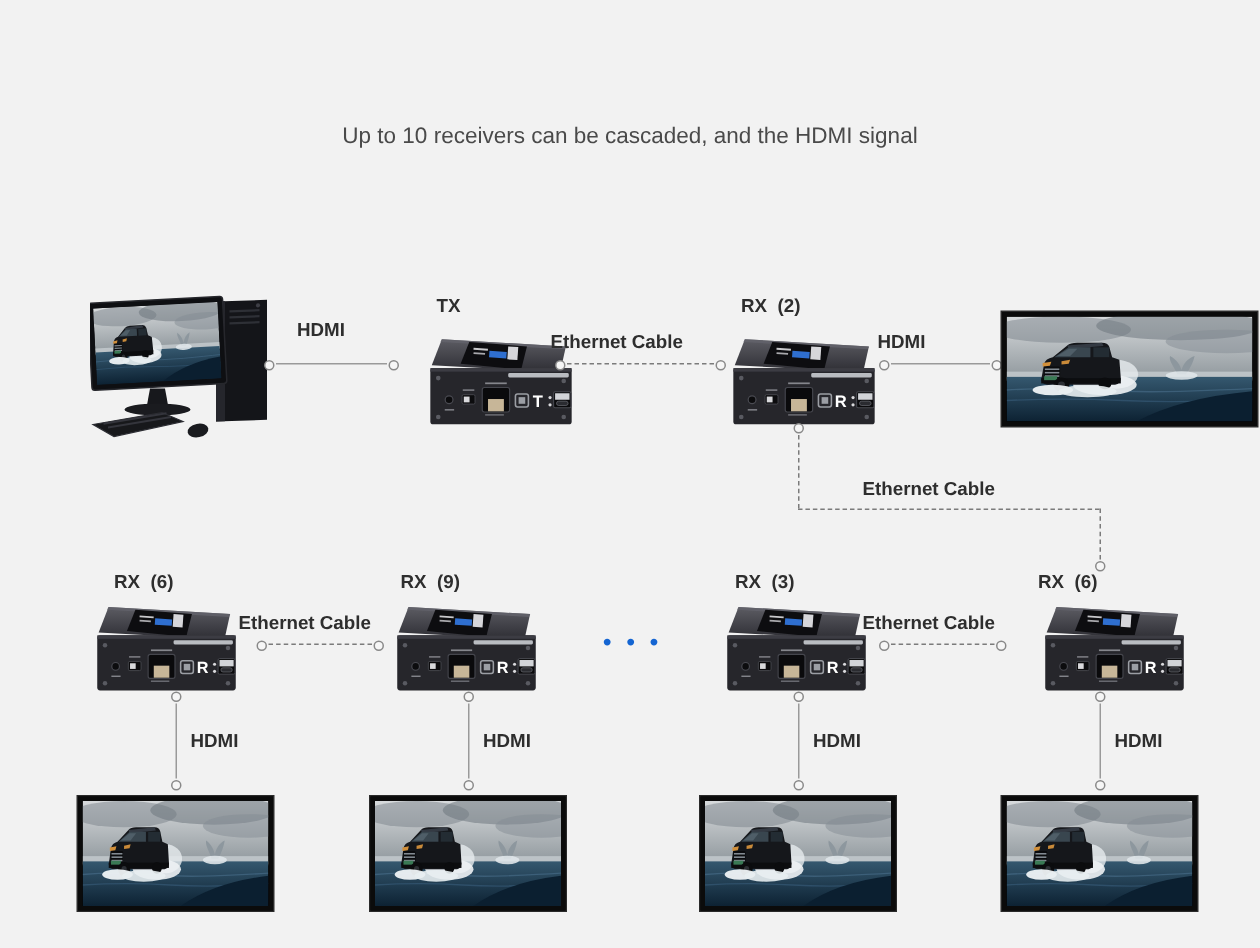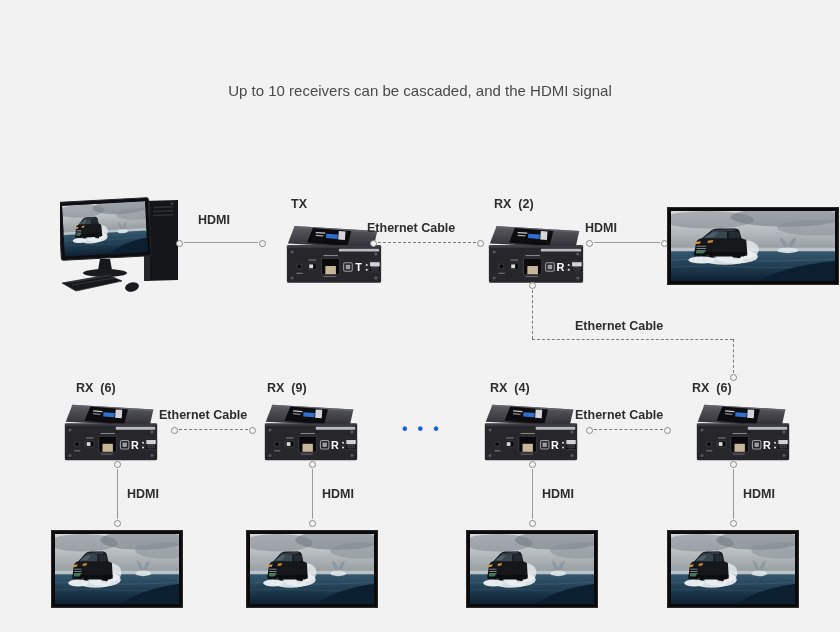--- a/index.html
+++ b/index.html
@@ -214,21 +214,21 @@
   <div class="dline" style="left:179px;top:429px;width:69px"></div>
 
   <div class="lbl" style="left:267px;top:381px;width:84px">RX  (9)</div>
   <svg class="device" viewBox="0 0 104 64" style="left:262px;top:400px;width:98px;height:64px">
     <use href="#extbox"></use>
     <text x="77.5" y="50" text-anchor="middle" class="devletter">R</text>
   </svg>
 
   <div class="dots" style="left:402px;top:420px">•••</div>
 
-  <div class="lbl" style="left:490px;top:381px;width:84px">RX  (4)</div>
+  <div class="lbl" style="left:490px;top:381px;width:84px">RX  (3)</div>
   <svg class="device" viewBox="0 0 104 64" style="left:482px;top:400px;width:98px;height:64px">
     <use href="#extbox"></use>
     <text x="77.5" y="50" text-anchor="middle" class="devletter">R</text>
   </svg>
 
   <div class="lbl" style="left:575px;top:408px;width:110px">Ethernet Cable</div>
   <div class="dline" style="left:594px;top:429px;width:69px"></div>
 
   <div class="lbl" style="left:692px;top:381px;width:84px">RX  (6)</div>
   <svg class="device" viewBox="0 0 104 64" style="left:694px;top:400px;width:98px;height:64px">

